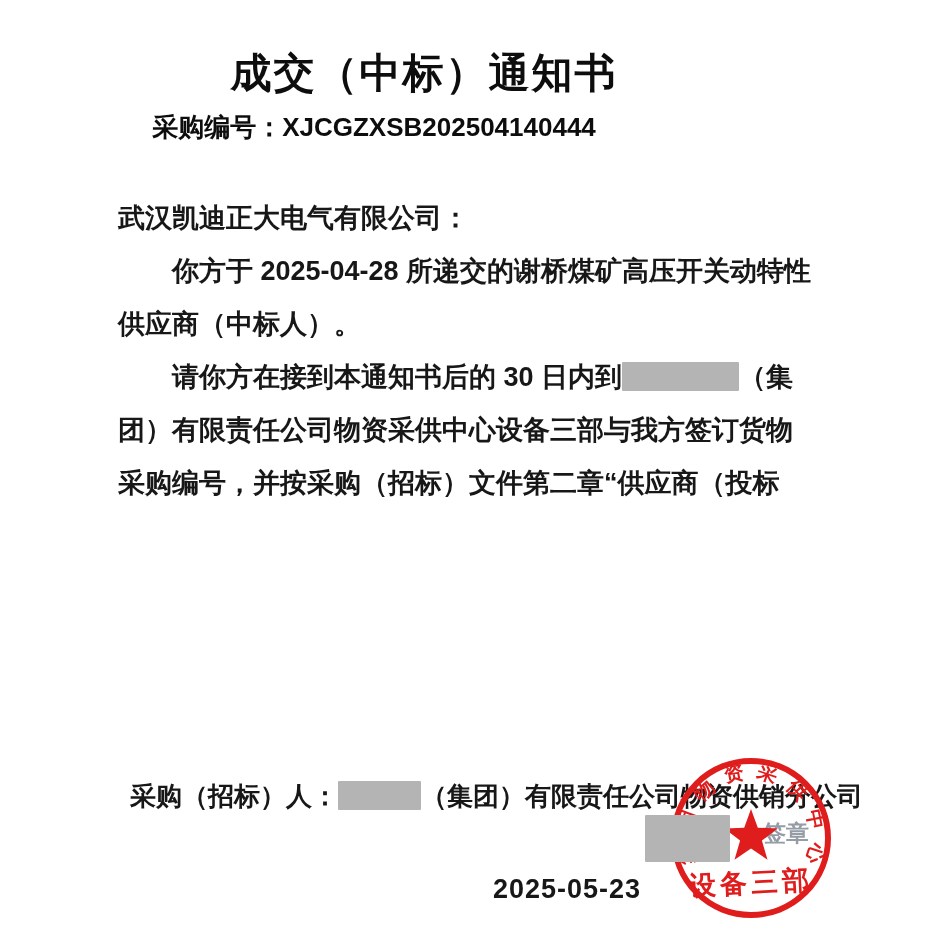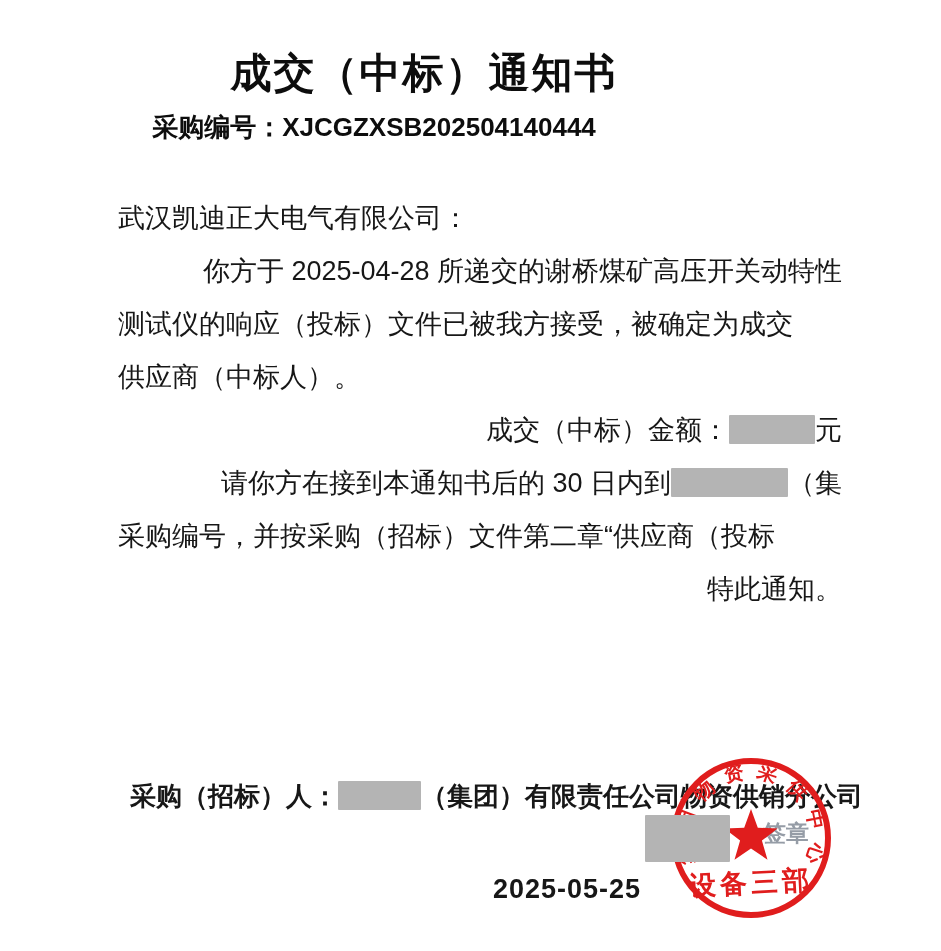--- a/index.html
+++ b/index.html
@@ -14,24 +14,24 @@
     text-align:center;font-size:41px;font-weight:900;letter-spacing:2px;
     color:#0d0d0d;
   }
   .doc-subtitle{
     position:absolute;top:110px;left:0;width:748px;
     text-align:center;font-size:26px;font-weight:800;color:#0d0d0d;
   }
   .doc-subtitle .num{letter-spacing:0px;}
   .body-text{
     position:absolute;top:192px;left:118px;width:724px;
-    font-size:27px;font-weight:400;line-height:53px;color:#171717;
+    font-size:27px;font-weight:700;line-height:53px;color:#171717;
   }
   .body-text .line{white-space:nowrap;}
-  .body-text .indent{padding-left:54px;text-align:right;}
+  .body-text .indent{padding-left:54px;}
   .redact{
     display:inline-block;background:#b4b4b4;
     vertical-align:-5px;border-radius:1px;
   }
   .redact.amount{width:86px;height:29px;}
   .redact.company{width:117px;height:29px;}
   .redact.purchaser{width:83px;height:29px;}
   .footer-line{
     position:absolute;top:770px;left:130px;width:790px;
     font-size:26px;font-weight:700;line-height:53px;white-space:nowrap;
@@ -58,30 +58,26 @@
 
 <div class="doc-title">成交（中标）通知书</div>
 
 <div class="doc-subtitle">
   <span>采购编号：</span><span class="num">XJCGZXSB202504140444</span>
 </div>
 
 <div class="body-text">
   <div class="line">武汉凯迪正大电气有限公司：</div>
   <div class="line indent">你方于 2025-04-28 所递交的谢桥煤矿高压开关动特性</div>
-  <div class="line">测试仪的响应（投标）文件已被我方接受，被确定为成交</div>
   <div class="line">供应商（中标人）。</div>
-  <div class="line indent">
-    <span>成交（中标）金额：</span><span class="redact amount"></span><span>元</span>
-  </div>
   <div class="line indent">
     <span>请你方在接到本通知书后的 30 日内到</span><span class="redact company"></span><span>（集</span>
   </div>
+  <div class="line">团）有限责任公司物资采供中心设备三部与我方签订货物</div>
   <div class="line">采购编号，并按采购（招标）文件第二章“供应商（投标</div>
-  <div class="line indent">特此通知。</div>
 </div>
 
 <div class="footer-line">
   <span>采购（招标）人：</span><span class="redact purchaser"></span><span>（集团）有限责任公司物资供销分公司</span>
 </div>
 
 <div class="sign-hint">签章</div>
 
 <svg class="seal" viewBox="0 0 172 172" xmlns="http://www.w3.org/2000/svg">
   <circle cx="86" cy="86" r="77" fill="none" stroke="#e01d1d" stroke-width="6"></circle>
@@ -90,13 +86,13 @@
     <path id="arcPath" d="M 34,116 A 60 60 0 1 1 138,116" fill="none"></path>
   </defs>
   <text fill="#e01d1d" font-size="20" font-weight="700" letter-spacing="11" font-family="'Liberation Sans','DejaVu Sans',sans-serif">
     <textPath href="#arcPath" startOffset="6">集团物资采供中心</textPath>
   </text>
   <text x="86" y="140" text-anchor="middle" fill="#e01d1d" font-size="27" font-weight="800" letter-spacing="4" transform="rotate(-3 86 130)" font-family="'Liberation Sans','DejaVu Sans',sans-serif">设备三部</text>
 </svg>
 
 <div class="seal-cover"></div>
 
-<div class="doc-date">2025-05-25</div>
+<div class="doc-date">2025-05-23</div>
 
 </body></html>

